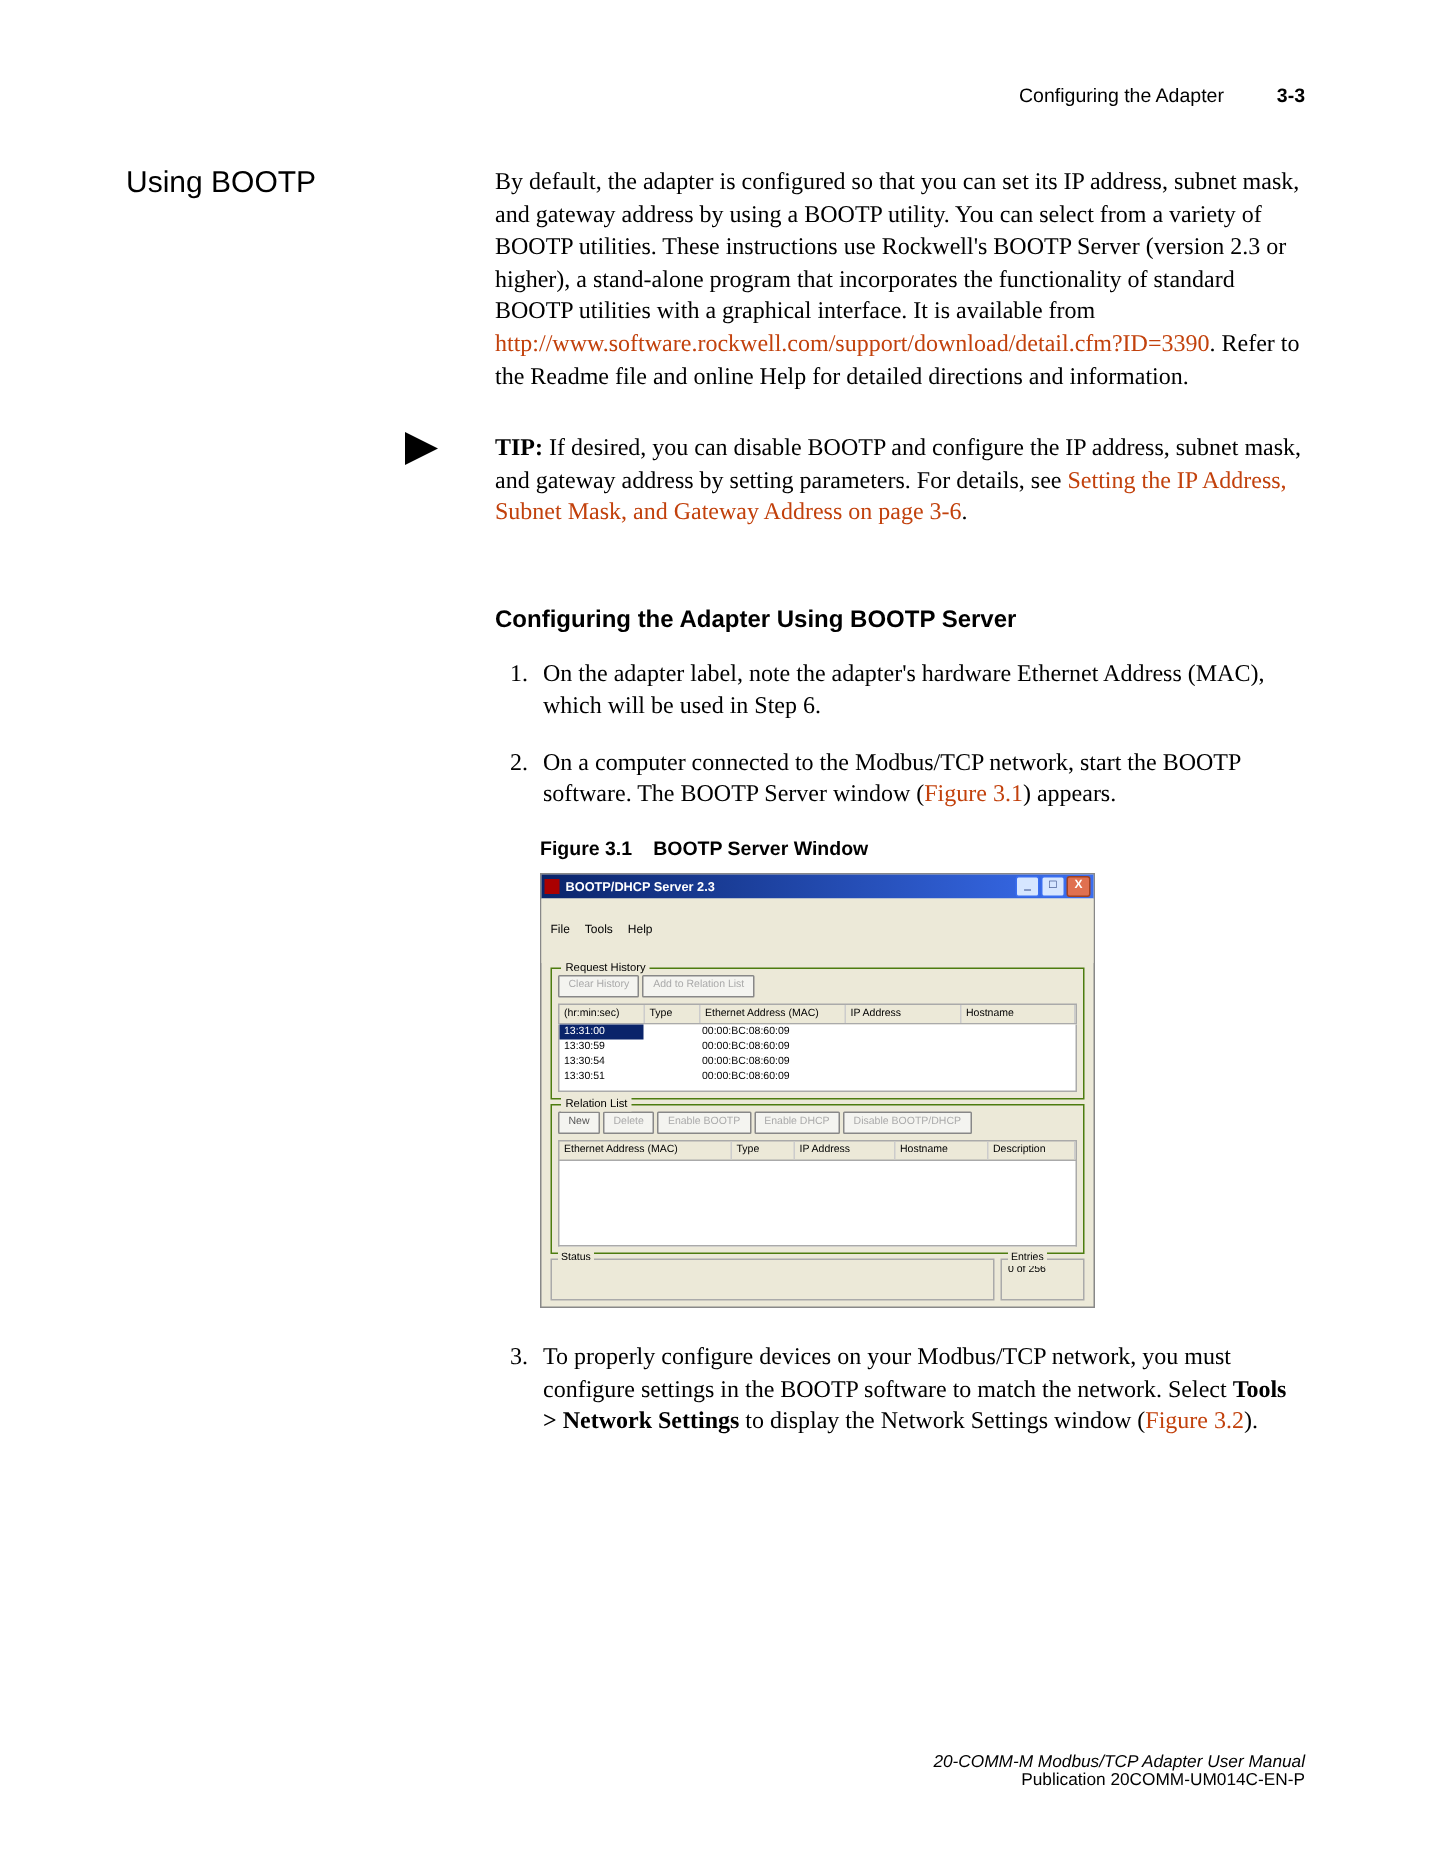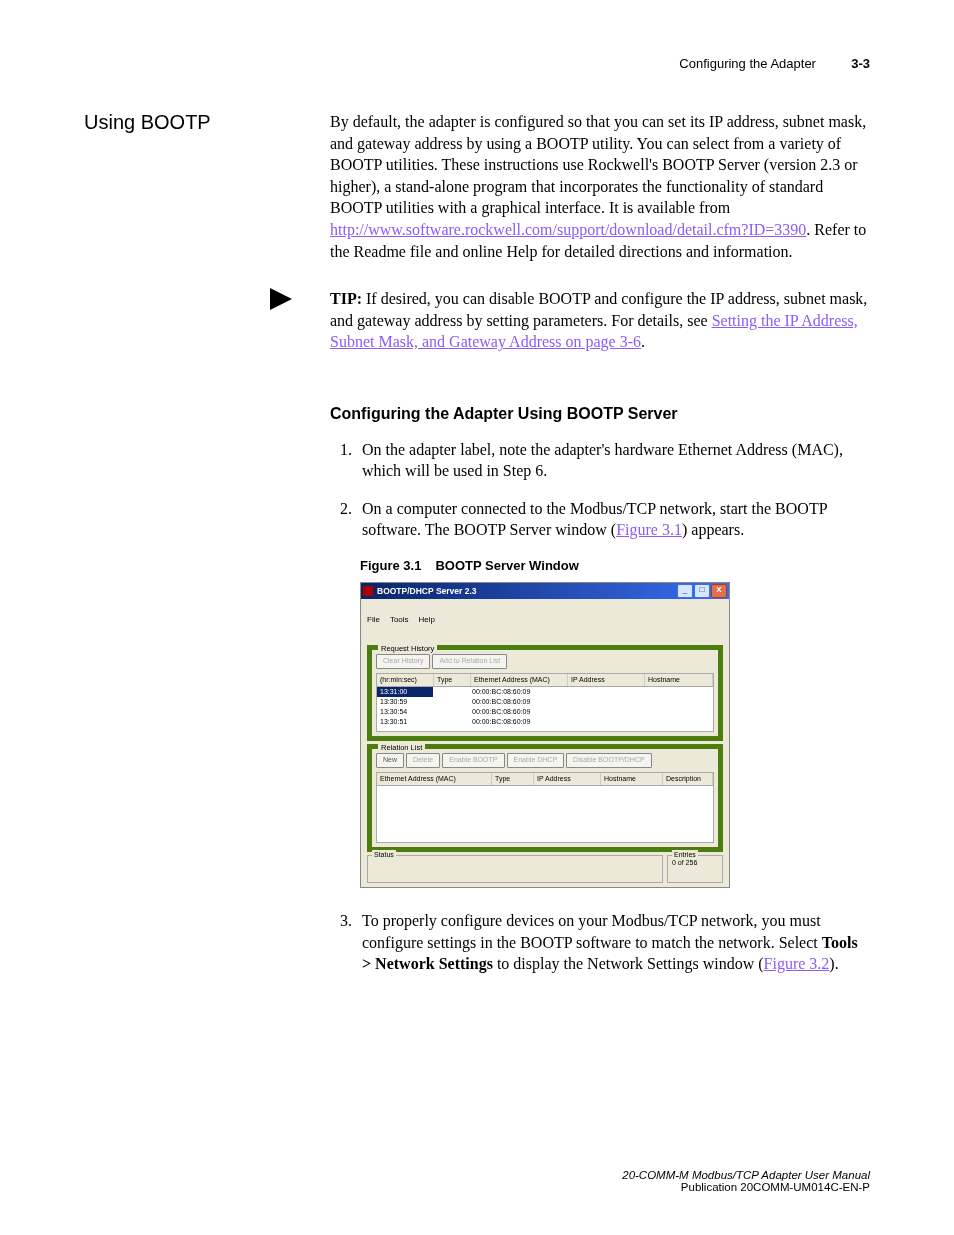--- a/index.html
+++ b/index.html
@@ -41,22 +41,21 @@
   }
   .body-col {
     margin-left: 246px;
     font-size: 16px;
     line-height: 1.35;
   }
   .para {
     margin-bottom: 16px;
   }
   a.link {
-    color: #8b5cf6;
-    text-decoration: underline;
+    color: #c2410c;
   }
   .tip-block {
     position: relative;
     margin-top: 26px;
     margin-bottom: 50px;
   }
   .tip-arrow {
     position: absolute;
     left: -60px;
     top: 0;
@@ -149,21 +148,21 @@
     font-weight: bold;
   }
   .menubar {
     background: #ece9d8;
     padding: 16px 6px;
     display: flex;
     gap: 10px;
     font-size: 8px;
   }
   .groupbox {
-    border: 5px solid #4d7c0f;
+    border: 1px solid #4d7c0f;
     margin: 3px 6px;
     padding: 4px 4px 4px 4px;
     position: relative;
     background: #ece9d8;
   }
   .groupbox .gb-label {
     position: absolute;
     top: -6px;
     left: 6px;
     background: #ece9d8;

